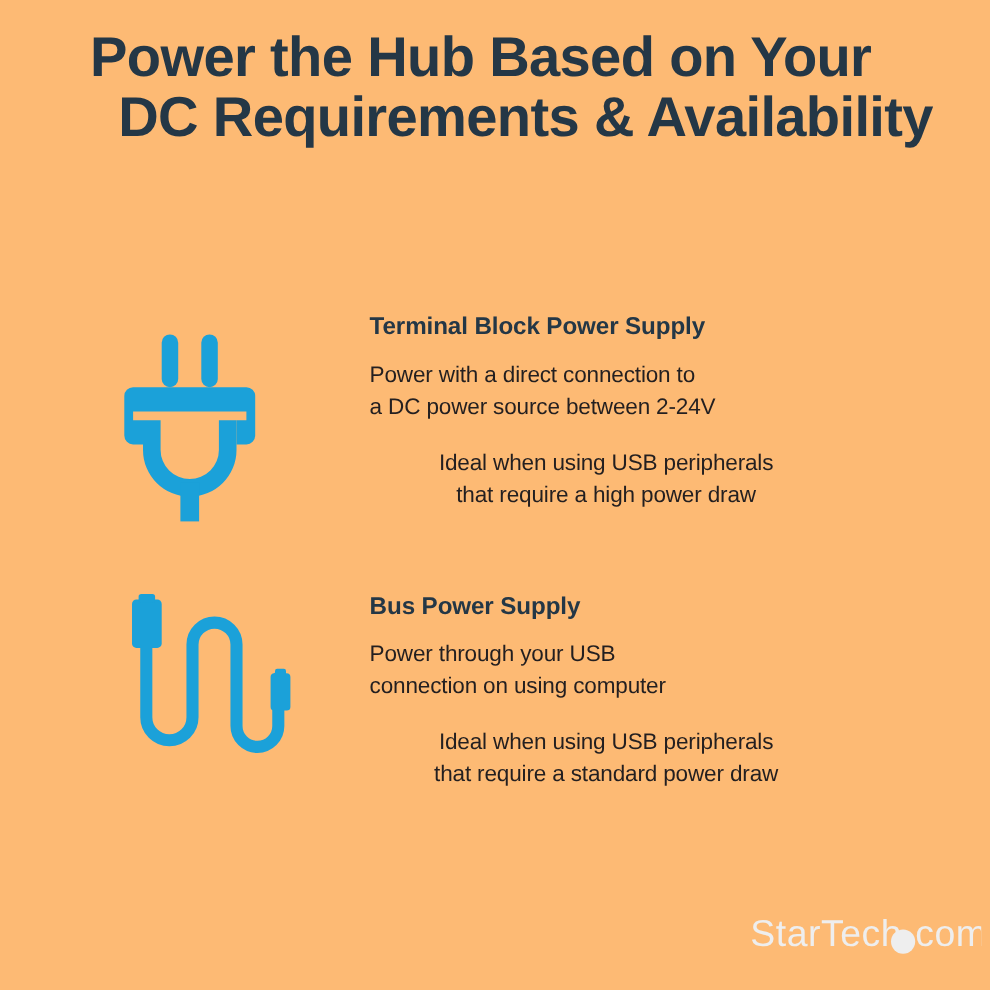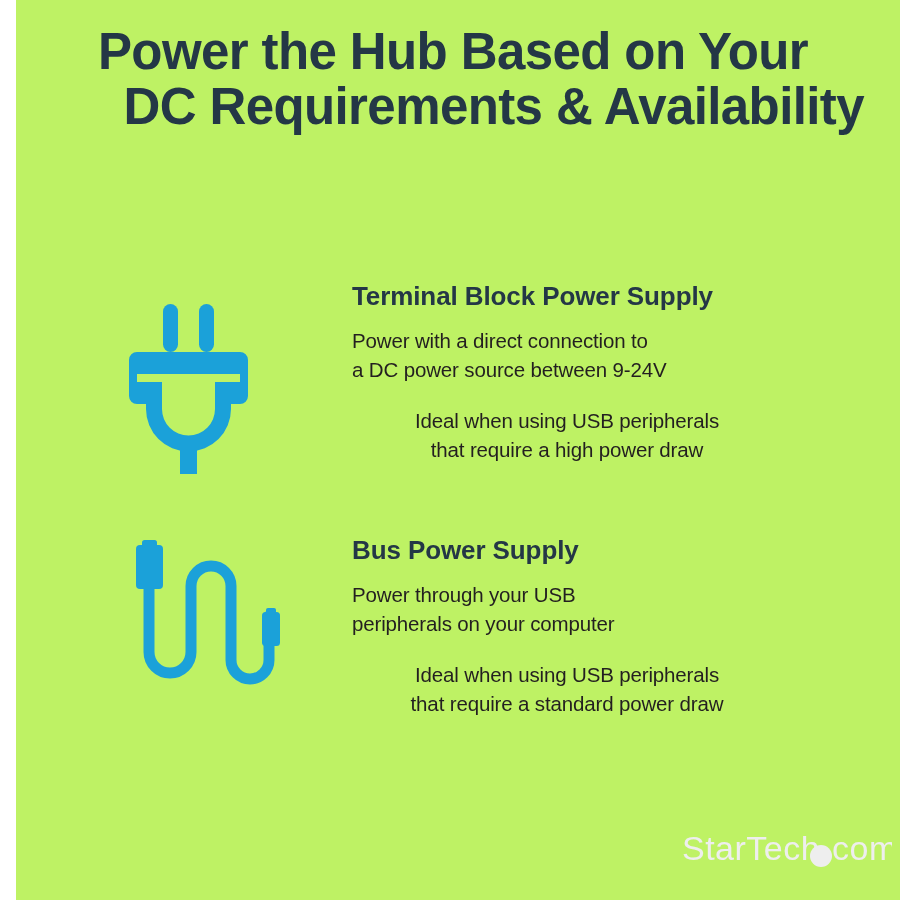--- a/index.html
+++ b/index.html
@@ -12,22 +12,21 @@
     height: 900px;
     position: relative;
     overflow: hidden;
     font-family: "Liberation Sans", sans-serif;
     -webkit-font-smoothing: antialiased;
   }
 
   .page {
     position: absolute;
     inset: 0;
-    background: #bef264;
-    margin-left: 16px;
+    background: #fdba74;
   }
 
   
   .title-block {
     position: absolute;
     left: 26px;
     top: 24px;
     width: 848px;
   }
   .title-line {
@@ -63,21 +62,21 @@
     position: absolute;
     left: 336px;
     top: 0;
     width: 430px;
   }
 
   .sec-heading {
     color: #243746;
     font-family: "Liberation Sans", sans-serif;
     font-weight: bold;
-    font-size: 26px;
+    font-size: 22px;
     line-height: 25px;
     margin: 0 0 17px 0;
     letter-spacing: -0.1px;
   }
   .sec-para {
     color: #231f20;
     font-family: "Liberation Sans", sans-serif;
     font-weight: normal;
     font-size: 20.5px;
     line-height: 29px;
@@ -151,21 +150,21 @@
                    v -27 z"></path>
 
           <rect x="64" y="155" width="17" height="35"></rect>
         </g>
       </svg>
     </div>
 
     <div class="text-wrap">
       <h2 class="sec-heading">Terminal Block Power Supply</h2>
       <p class="sec-para">Power with a direct connection to
-a DC power source between 9-24V</p>
+a DC power source between 2-24V</p>
       <p class="sec-para">Ideal when using USB peripherals
 that require a high power draw</p>
     </div>
   </div>
 
   <div class="section" id="section-1">
 
     <div class="icon-wrap">
       <svg width="210" height="200" viewBox="0 0 210 200" aria-hidden="true">
         <g>
@@ -188,21 +187,21 @@
             <rect x="146" y="74" width="18" height="34" rx="3.5"></rect>
             <rect x="150" y="70" width="10" height="7" rx="2"></rect>
           </g>
         </g>
       </svg>
     </div>
 
     <div class="text-wrap">
       <h2 class="sec-heading">Bus Power Supply</h2>
       <p class="sec-para">Power through your USB
-peripherals on your computer</p>
+connection on using computer</p>
       <p class="sec-para">Ideal when using USB peripherals
 that require a standard power draw</p>
     </div>
   </div>
 
   <div class="watermark">
     <svg width="210" height="46" viewBox="0 0 210 46">
       <text class="wm-text" x="0" y="34">StarTech</text>
       <circle cx="139" cy="30" r="11" fill="#eeeeee"></circle>
       <text class="wm-text" x="150" y="34">com</text>

